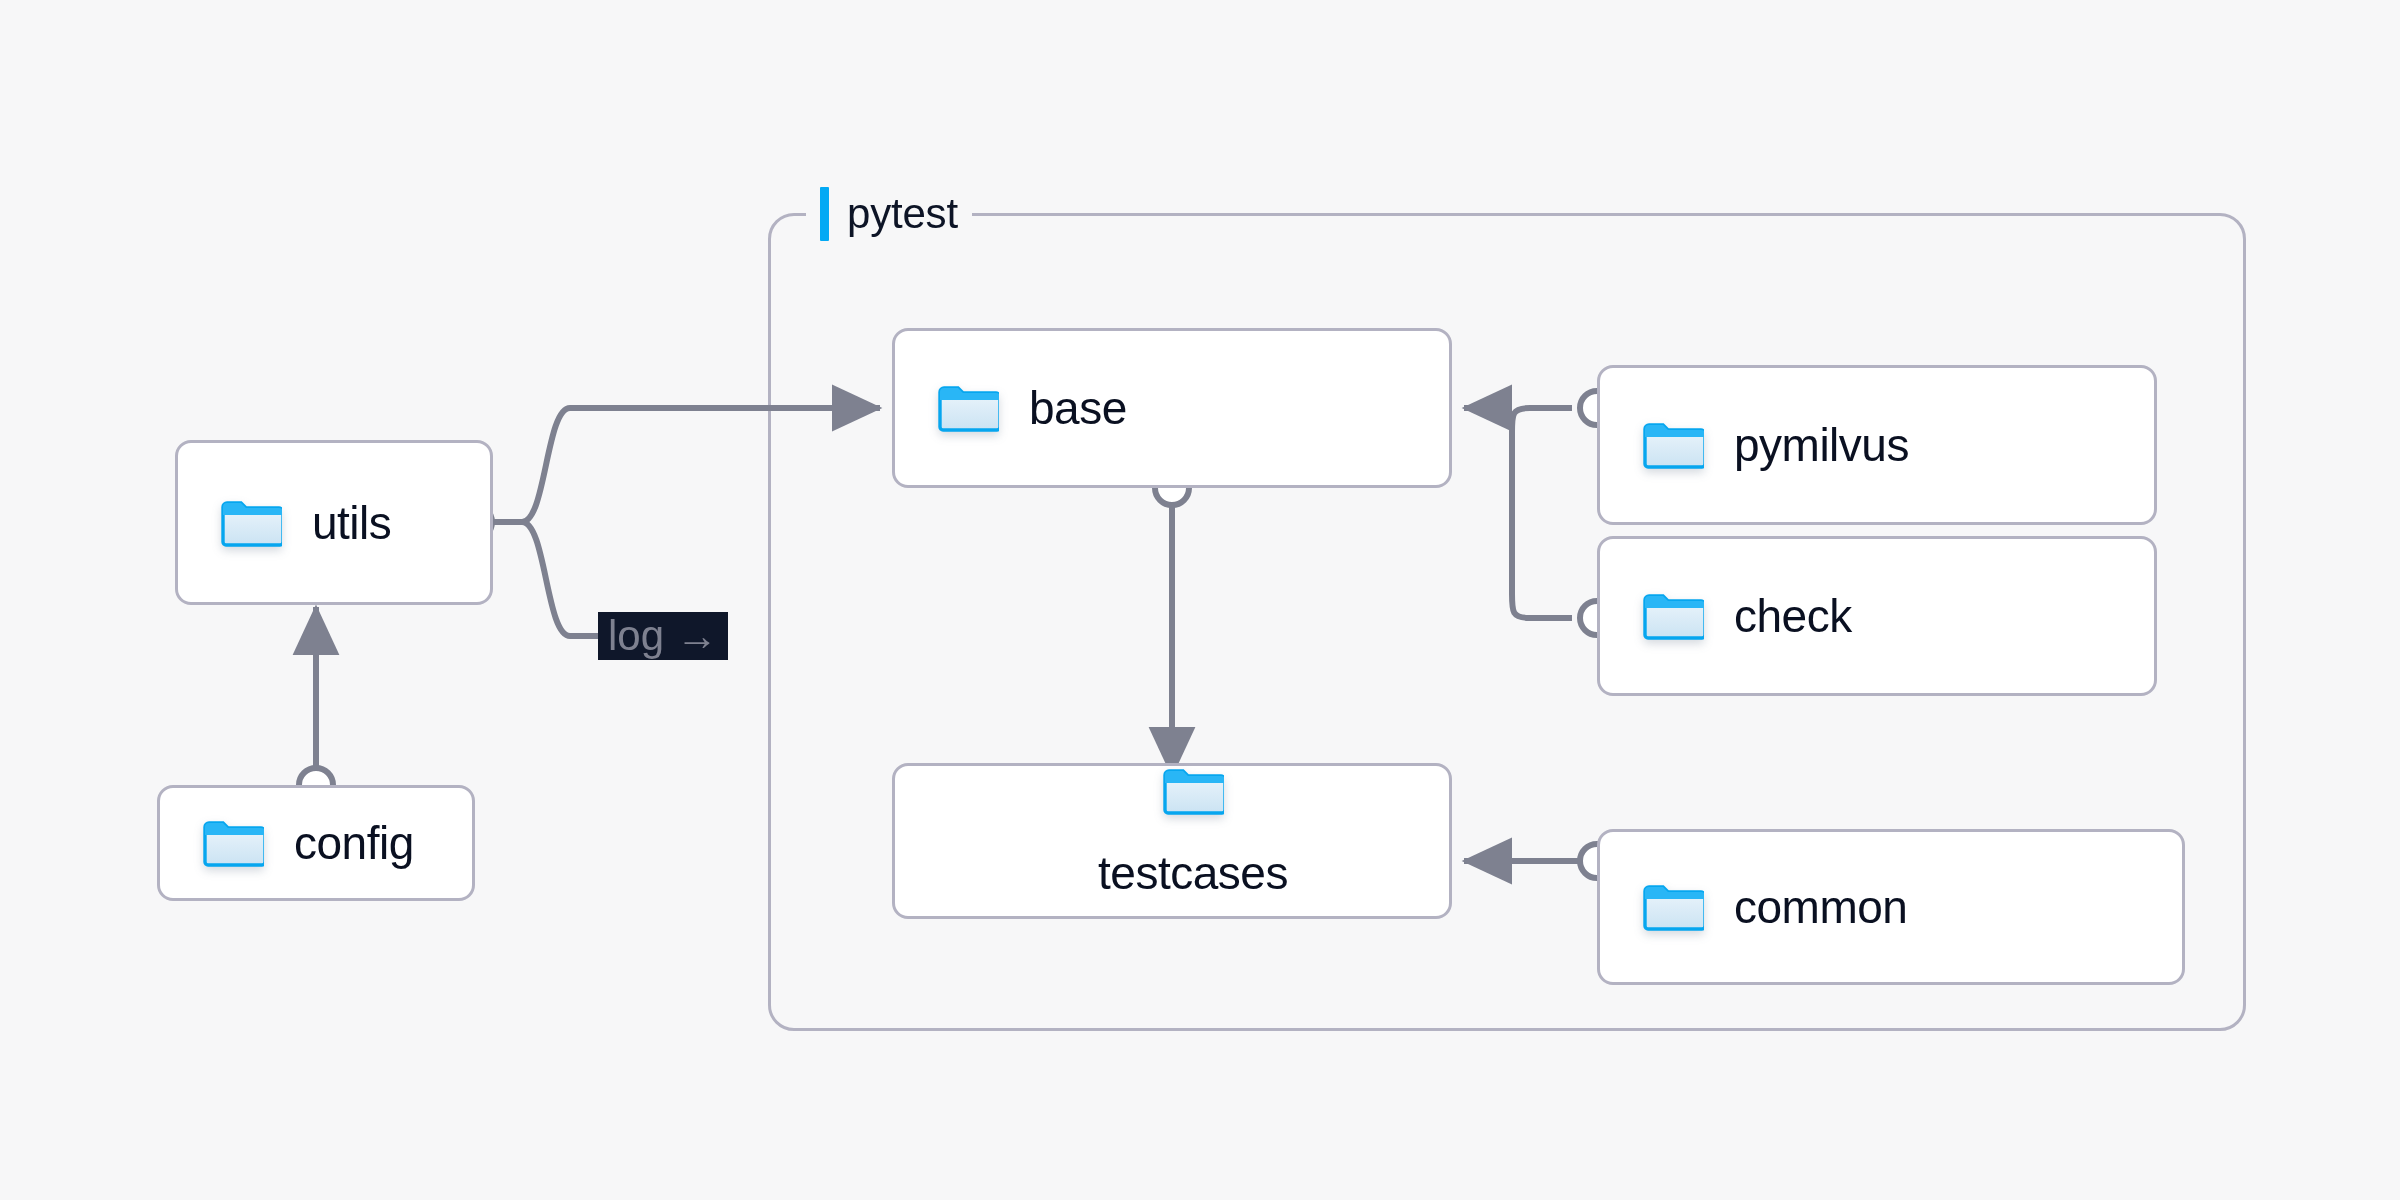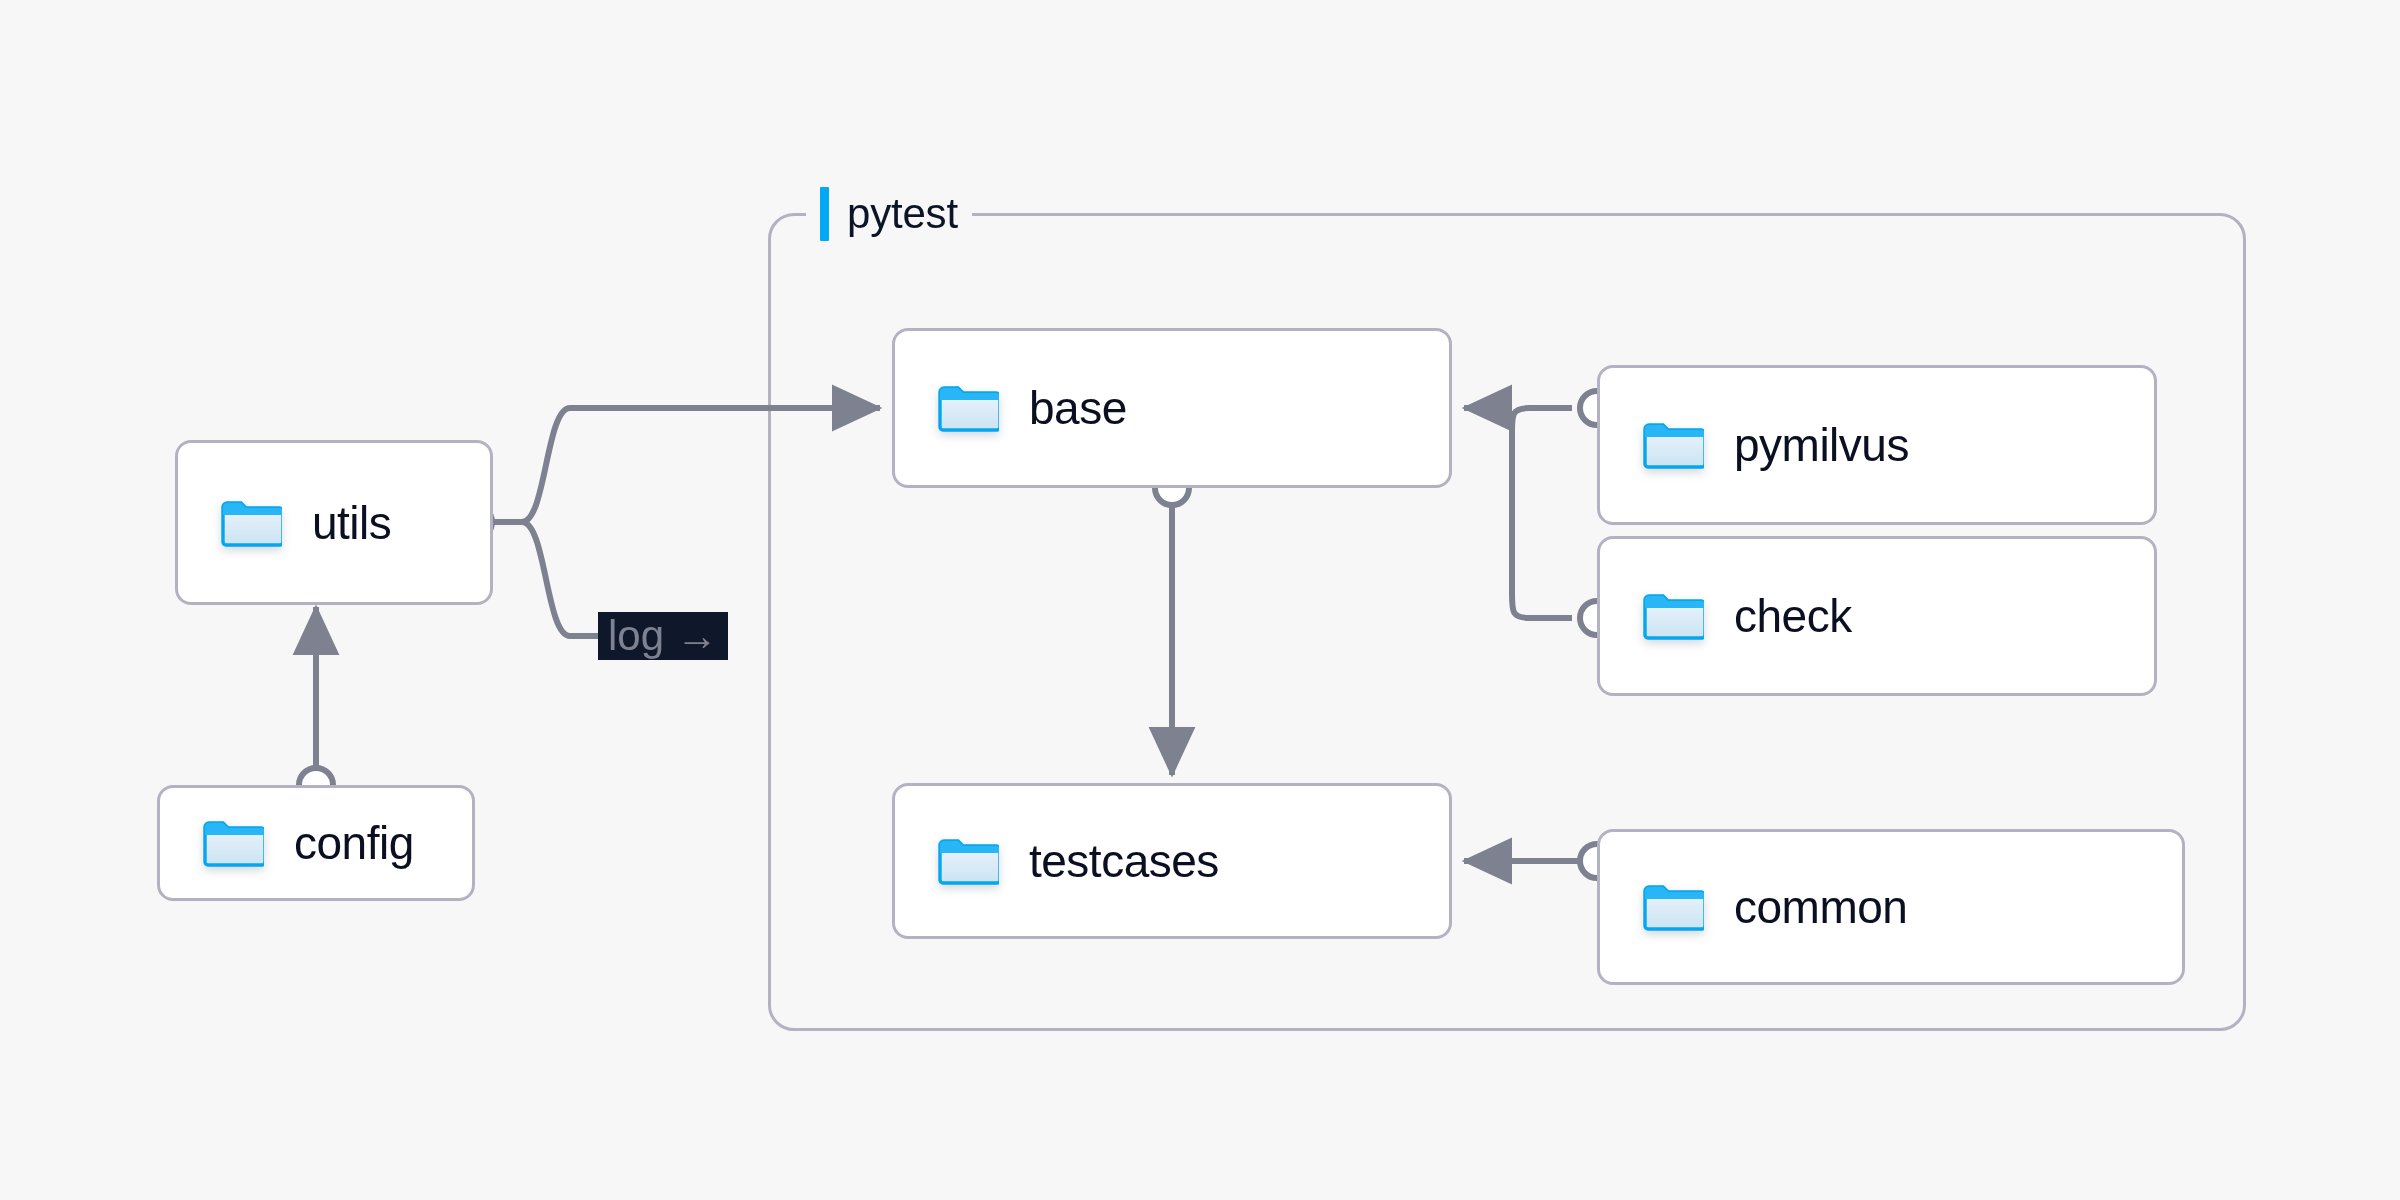--- a/index.html
+++ b/index.html
@@ -172,21 +172,21 @@
   <div class="node" style="left:892px; top:328px; width:560px; height:160px;">
     <span class="folder">
       <svg viewBox="0 0 62 50">
           <path d="M3 9 a4 4 0 0 1 4-4 h14 l5 5 h33 a4 4 0 0 1 4 4 v30 a3 3 0 0 1-3 3 h-54 a3 3 0 0 1-3-3 z" fill="url(#folderGrad)" stroke="#06a6ef" stroke-width="3.4"></path>
           <path d="M3 9 a4 4 0 0 1 4-4 h14 l5 5 h33 a4 4 0 0 1 4 4 v3 h-60 z" fill="#29b6f6"></path>
         </svg>
     </span>
     <span class="label">base</span>
   </div>
 
-  <div class="node" style="left:892px; top:783px; width:560px; height:156px;">
+  <div class="node" style="left:892px; top:763px; width:560px; height:156px;flex-direction:column;">
     <span class="folder">
       <svg viewBox="0 0 62 50">
           <path d="M3 9 a4 4 0 0 1 4-4 h14 l5 5 h33 a4 4 0 0 1 4 4 v30 a3 3 0 0 1-3 3 h-54 a3 3 0 0 1-3-3 z" fill="url(#folderGrad)" stroke="#06a6ef" stroke-width="3.4"></path>
           <path d="M3 9 a4 4 0 0 1 4-4 h14 l5 5 h33 a4 4 0 0 1 4 4 v3 h-60 z" fill="#29b6f6"></path>
         </svg>
     </span>
     <span class="label">testcases</span>
   </div>
 
   <div class="node" style="left:1597px; top:328px; width:560px; height:160px;margin-top:37px;">

